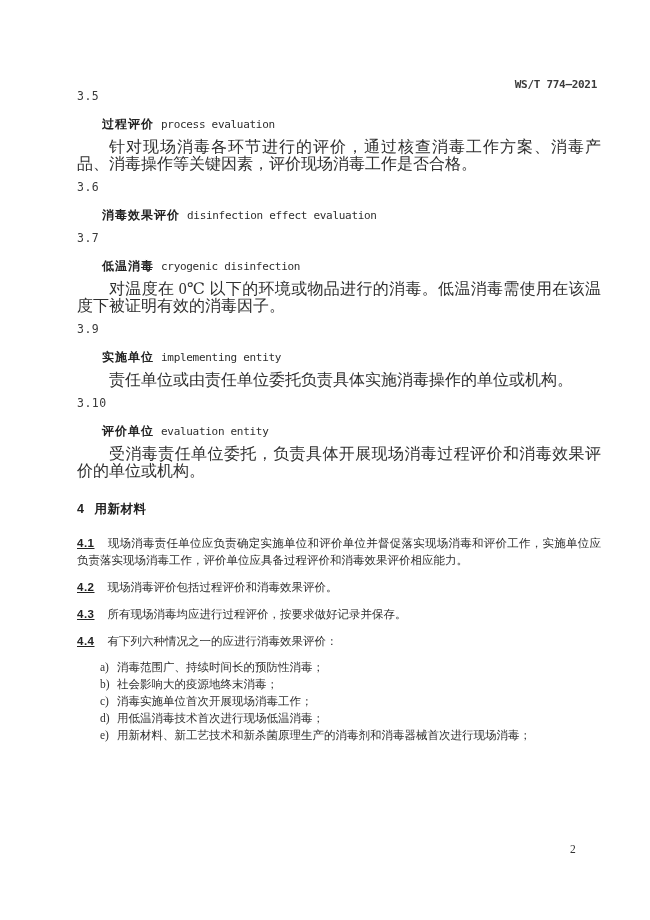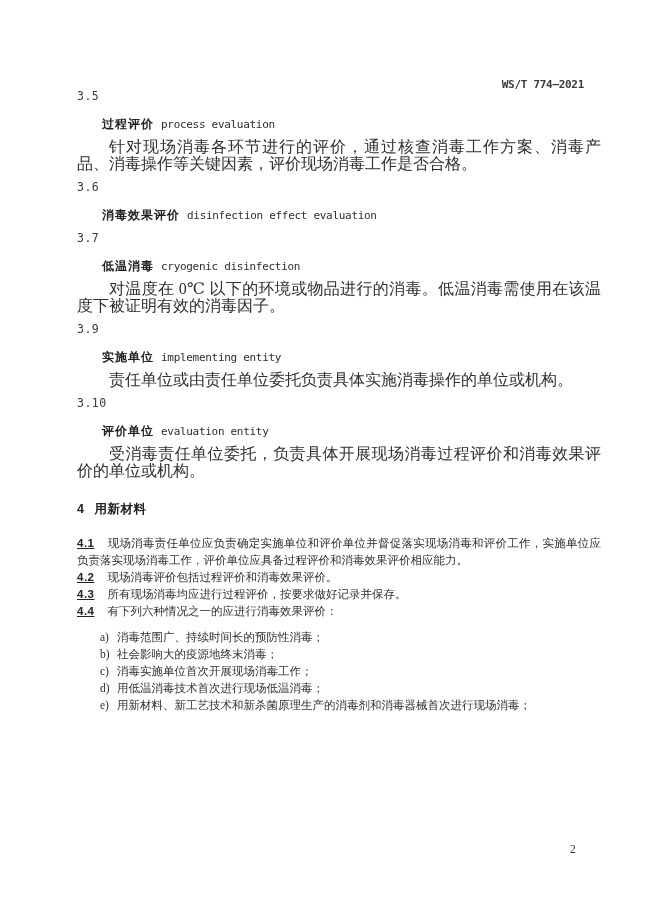--- a/index.html
+++ b/index.html
@@ -14,21 +14,21 @@
   }
   .page {
     position: absolute;
     inset: 0;
     background: #ffffff;
     padding: 90px 49px 0 77px;
   }
   .header-code {
     position: absolute;
     top: 78px;
-    right: 66px;
+    right: 53px;
     font-family: "DejaVu Sans Mono", "Liberation Mono", monospace;
     font-size: 11px;
     font-weight: bold;
     letter-spacing: -0.3px;
     color: #3a3a3a;
     text-align: right;
   }
   
   .term-number {
     font-family: "DejaVu Sans Mono", "Liberation Mono", monospace;
@@ -76,21 +76,21 @@
     letter-spacing: 0.5px;
   }
   .sec-heading .sec-num { margin-right: 10px; }
   .clause {
     font-size: 11.5px;
     line-height: 17px;
     text-align: justify;
     color: #2f2f2f;
   }
   .clause-41 { margin-top: 18px; }
-  .clause-gap { }
+  .clause-gap { margin-top: 10px; }
   .clause .clause-num {
     font-family: "Liberation Sans", "DejaVu Sans", sans-serif;
     font-size: 11.5px;
     font-weight: bold;
     color: #222222;
     margin-right: 13px;
     letter-spacing: 0.5px;
     text-decoration: underline;
   }
   

